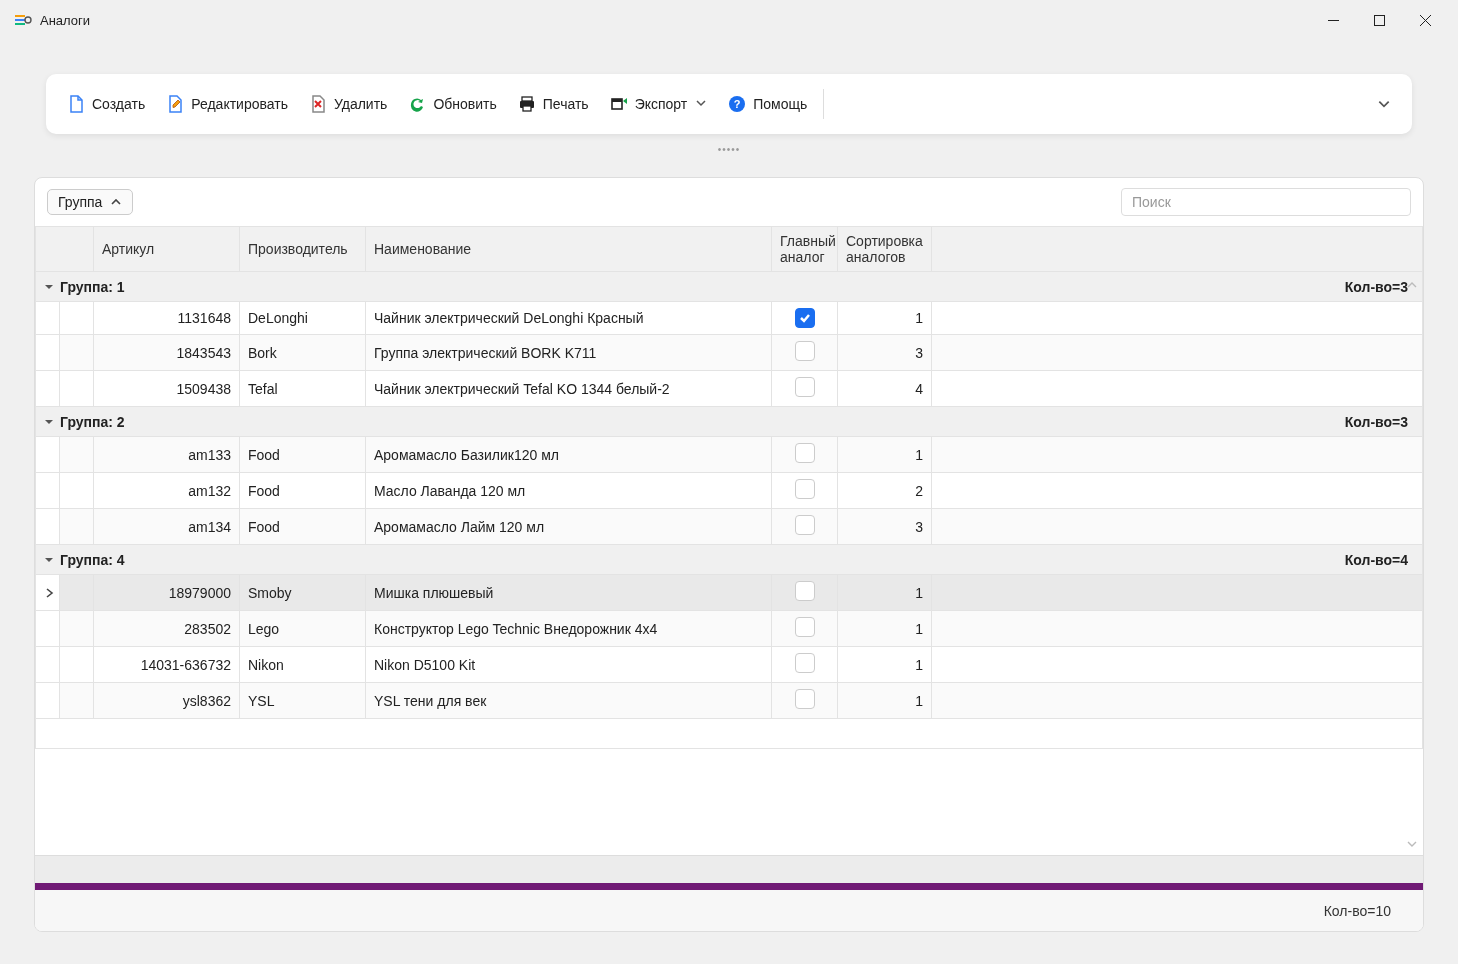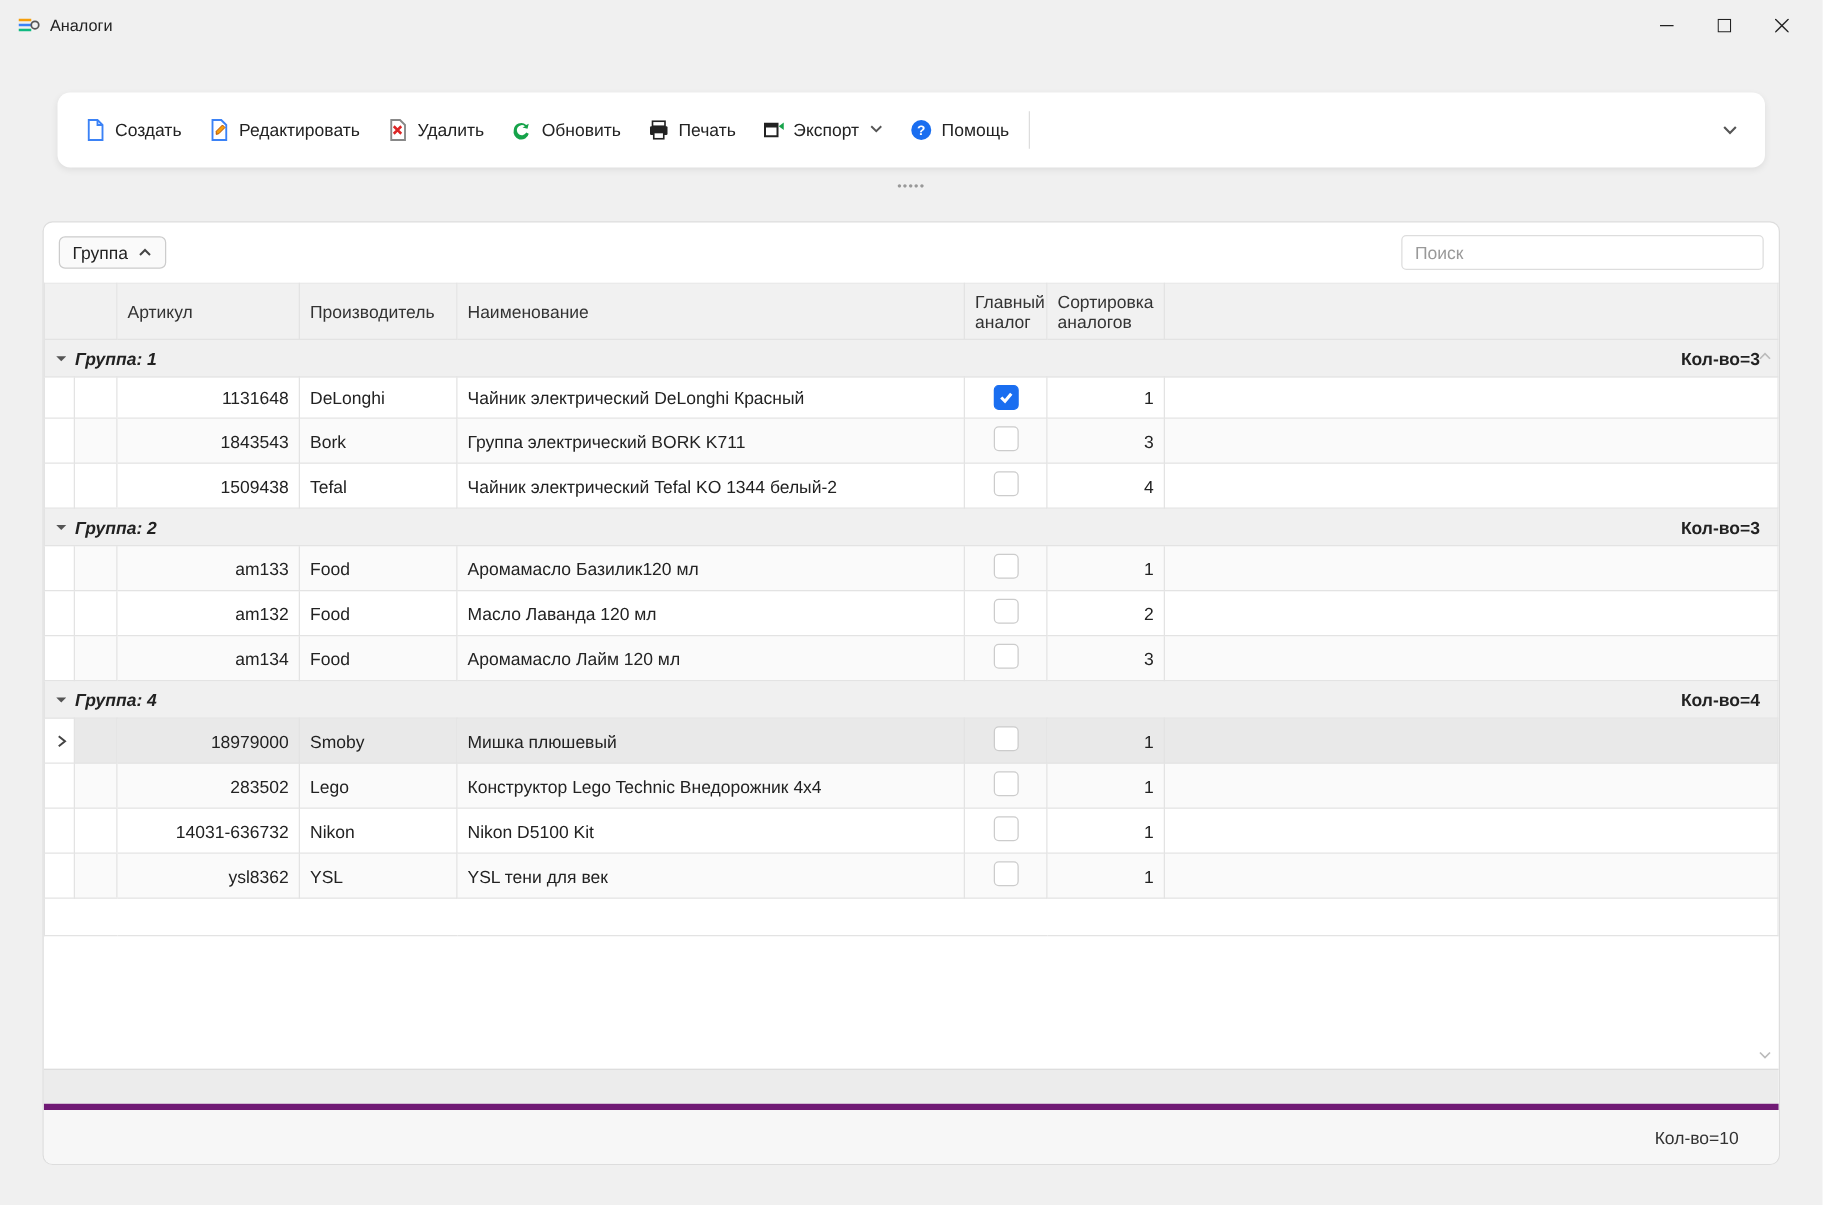--- a/index.html
+++ b/index.html
@@ -145,21 +145,21 @@
   .col-sort { width: 94px; }
   .col-rest { }
   table.grid td.right { text-align: right; }
   table.grid td.center { text-align: center; }
   table.grid tr.group-row td {
     background: #f0f0f0;
     font-weight: 600;
     padding-left: 8px;
   }
   .group-inner { display: flex; align-items: center; justify-content: space-between; width: 100%; }
-  .group-left { display: flex; align-items: center; gap: 6px; font-weight: 700; font-style: italic;}
+  .group-left { display: flex; align-items: center; gap: 6px; font-weight: 700;}
   .group-left svg { width: 10px; height: 10px; fill: #555; }
   .group-count { font-weight: 700; padding-right: 6px; }
   tr.alt td { background: #fafafa; }
   tr.selected td { background: #e9e9e9; }
   .row-arrow svg { width: 10px; height: 10px; stroke: #444; fill: none; stroke-width: 1.6; }
   .chk {
     width: 20px; height: 20px;
     border: 1px solid #ccc; border-radius: 4px;
     display: inline-flex; align-items: center; justify-content: center;
     background: #fff;
@@ -167,21 +167,21 @@
   .chk.checked {
     background: #1a6ef0; border-color: #1a6ef0;
   }
   .chk.checked svg { width: 12px; height: 12px; stroke: #fff; stroke-width: 2.5; fill: none; }
   .grid-spacer td { height: 80px; border-left:1px solid #e3e3e3; border-right:1px solid #e3e3e3; border-top:none; border-bottom:none; }
   
   .grid-footer1 {
     height: 28px; background: #ececec; border-top: 1px solid #ddd;
   }
   .grid-footer2 {
-    height: 48px; background: #f7f7f7; border-top: 5px solid #701a75;
+    height: 48px; background: #f7f7f7; border-top: 7px solid #701a75;
     display: flex; align-items: center; justify-content: flex-end;
     padding: 0 32px; font-size: 14px; color: #333;
   }
   td.noborder-lr { border-left: none !important; border-right: none !important; }
   th.noborder-l { border-left: none !important; }
   th.noborder-r { border-right: none !important; }
   .indicator-cell { background:#fff !important; border-right:1px solid #e3e3e3; }
   tr.selected td.indicator-cell { background:#fff !important; }
   .scroll-arrow {
     position: absolute; right: 4px;

